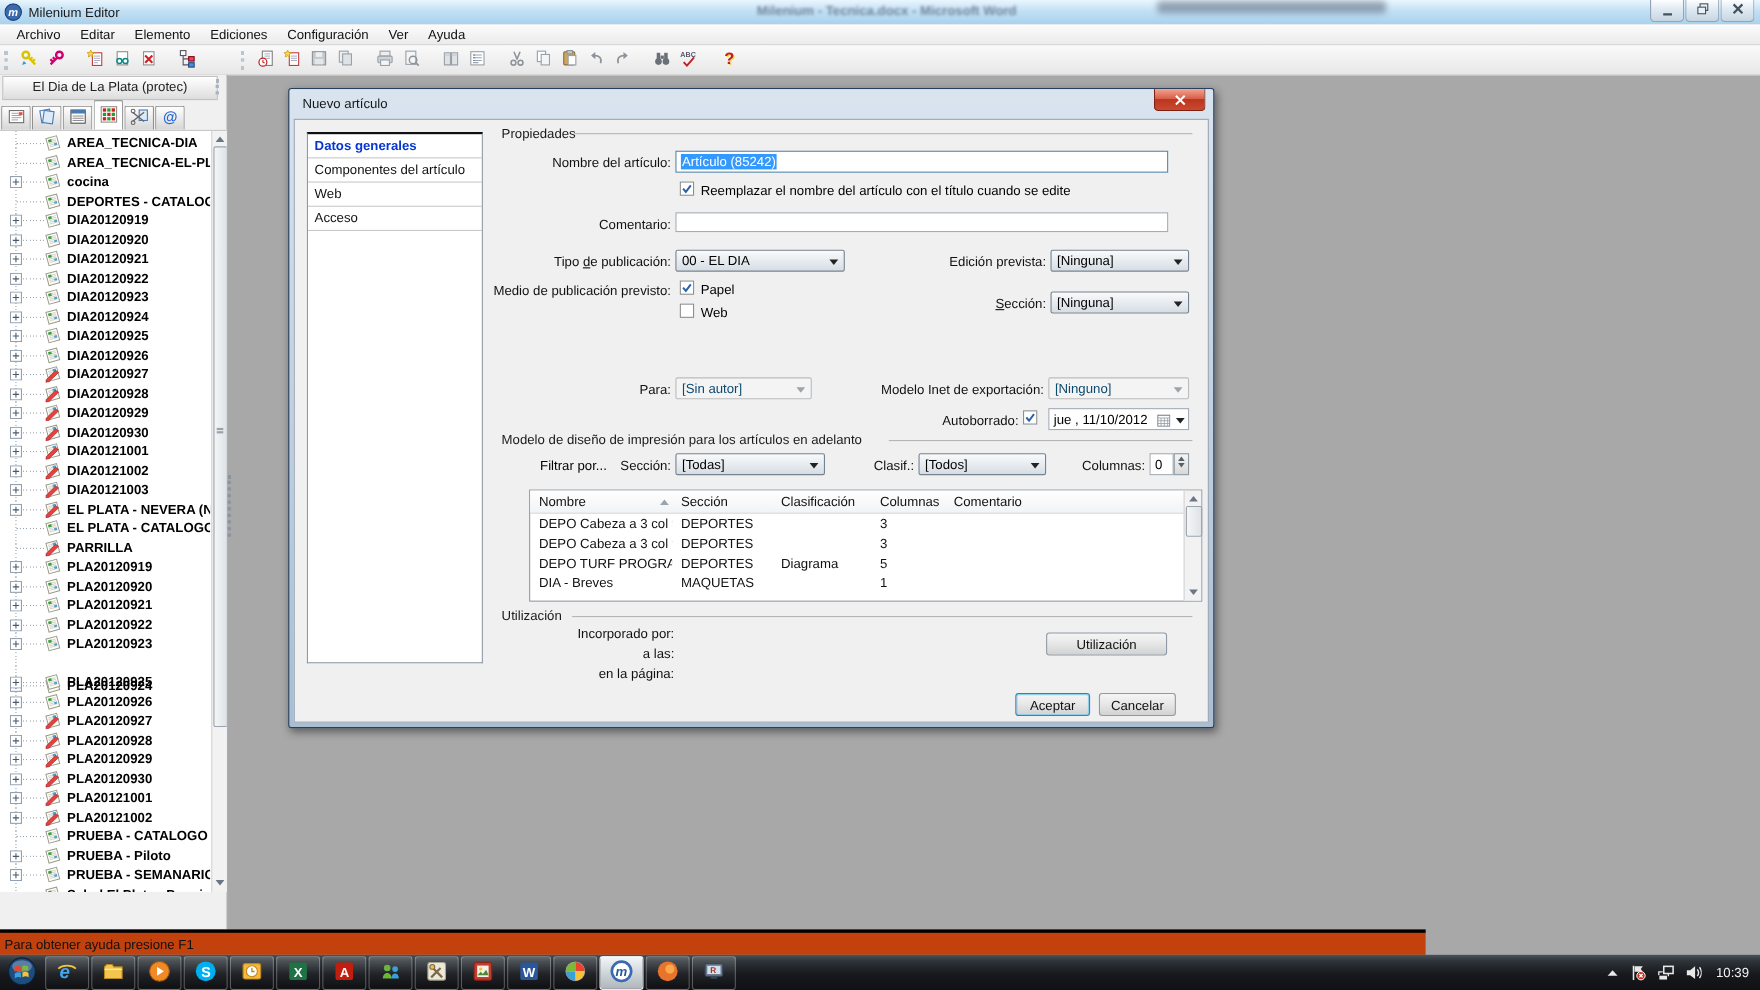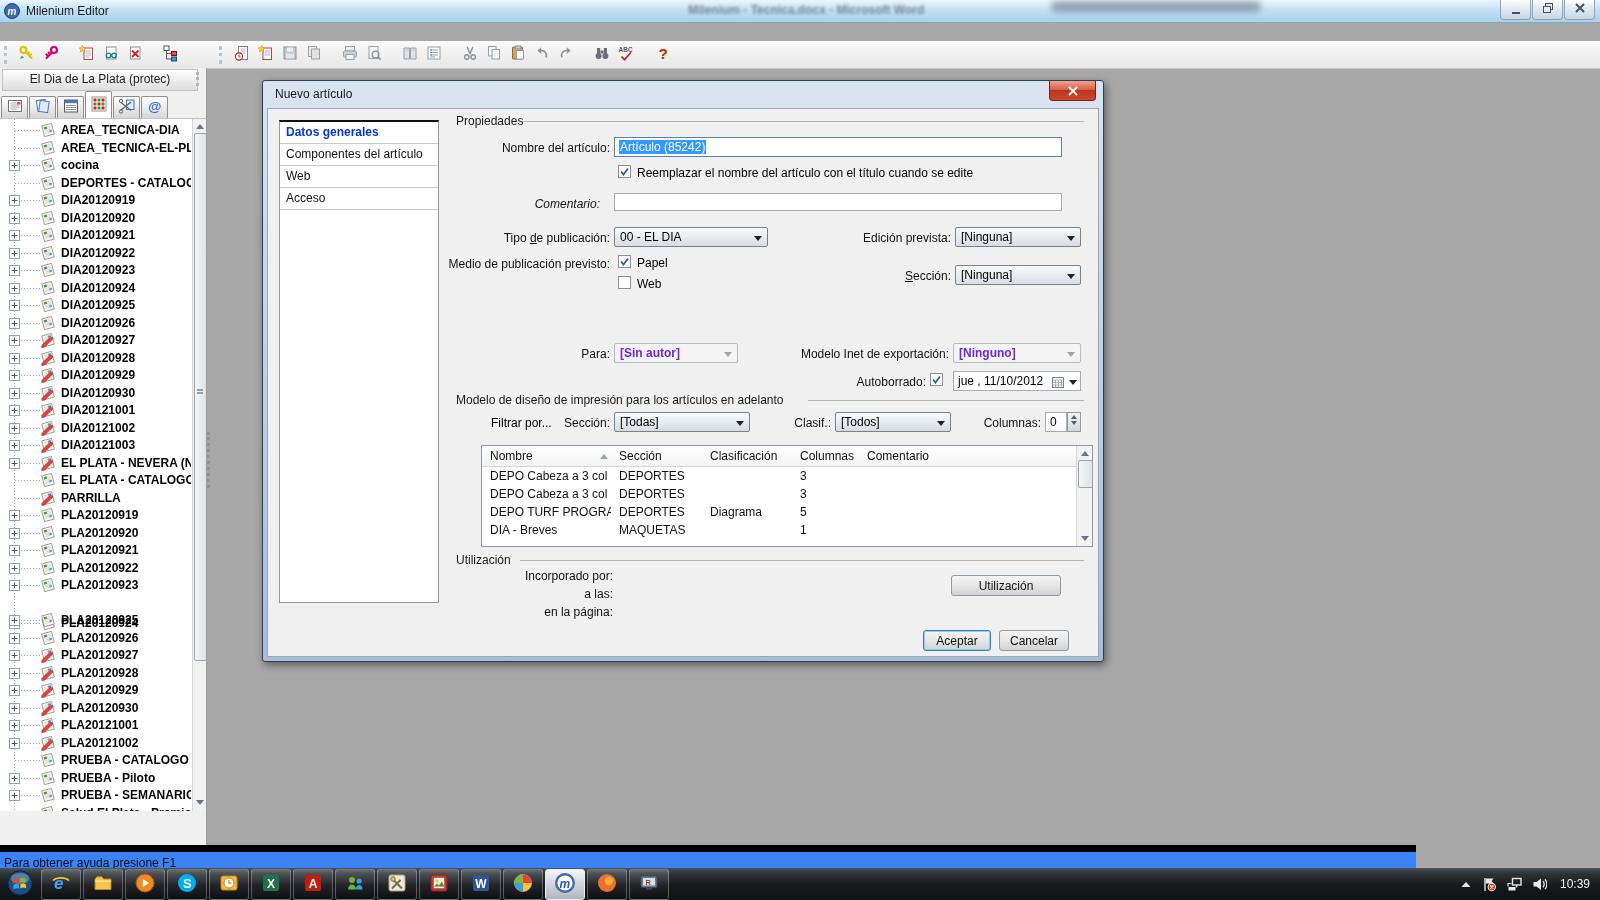--- a/index.html
+++ b/index.html
@@ -64,21 +64,21 @@
   .grp-label{color:#1a1a1a;}
   .grp-line{height:1px;background:#b5b5b5;}
   .rlabel{text-align:right;color:#111;white-space:nowrap;}
   .tfield{background:#fff;border:1px solid #a5acb5;display:flex;align-items:center;padding:0 4px;box-sizing:border-box;}
   .tfield.focus{border-color:#5586a8;}
   .sel-text{background:#3399ff;color:#fff;padding:0 1px;}
   .combo{border:1px solid #75828f;border-radius:2px;display:flex;align-items:center;padding:0 16px 0 5px;
     background:linear-gradient(#f9fafb,#e4e9ee 60%,#d6dde3);box-sizing:border-box;}
   .combo .arr{position:absolute;right:5px;top:8px;width:0;height:0;
     border-left:4px solid transparent;border-right:4px solid transparent;border-top:5px solid #222;}
-  .combo.dis{background:#f4f4f4;color:#6d28d9;border-color:#b9bcbf;font-weight:bold;}
+  .combo.dis{background:#f4f4f4;color:#0c4a6e;border-color:#b9bcbf;}
   .combo.dis .arr{border-top-color:#9ea4aa;}
   .check{width:13px;height:13px;background:#fff;border:1px solid #8e8f8f;display:inline-flex;
     align-items:center;justify-content:center;box-sizing:border-box;}
   .navlist{background:#fff;border:1px solid #8f99a5;border-top:2px solid #101010;}
   .nav-item{height:21px;line-height:21px;padding-left:6px;border-bottom:1px solid #c9c9c9;color:#111;}
   .nav-item.sel{color:#0535d2;font-weight:bold;}
   .dtable{background:#fff;border:1px solid #8f99a5;}
   .dt-header{position:absolute;left:0;top:0;right:15px;height:20px;background:linear-gradient(#ffffff,#f2f3f4);
     border-bottom:1px solid #d5d5d5;}
   .dt-cell{position:absolute;top:2px;white-space:nowrap;overflow:hidden;color:#111;}
@@ -86,21 +86,21 @@
   .dt-vscroll{position:absolute;right:0;top:0;width:15px;bottom:0;background:#f2f2f2;border-left:1px solid #d5d5d5;}
   .sortarr{position:absolute;width:0;height:0;border-left:4px solid transparent;border-right:4px solid transparent;
     border-bottom:5px solid #9aa4ae;}
   .btn{border:1px solid #8e9aa5;border-radius:3px;background:linear-gradient(#f5f5f5,#e8e8e8 45%,#d2d2d2);
     display:flex;align-items:center;justify-content:center;color:#111;box-sizing:border-box;}
   .btn.default{border-color:#3c7fb1;box-shadow:0 0 0 1px #8ecdec inset;}
   .spinbox{background:#fff;border:1px solid #a5acb5;display:flex;align-items:center;padding-left:4px;box-sizing:border-box;}
   .spinbtns{border:1px solid #8e9aa5;background:linear-gradient(#f5f5f5,#d8d8d8);width:14px;box-sizing:border-box;}
   .spin-t{width:0;height:0;border-left:3px solid transparent;border-right:3px solid transparent;margin:2px auto;}
   
-  .statusbar{left:0;top:845px;width:1416px;height:23px;background:#3b82f6;border-top:7px solid #000000;
+  .statusbar{left:0;top:845px;width:1296px;height:23px;background:#c2410c;border-top:3px solid #000000;
     line-height:22px;padding-left:4px;box-sizing:border-box;color:#111;}
   .taskbar{left:0;top:868px;width:1600px;height:32px;
     background:linear-gradient(#4b5359 0%,#2d3338 18%,#17191d 55%,#101114 100%);}
   .tk-btn{position:relative;width:38px;height:29px;margin:1px 1px 0 1px;border:1px solid rgba(255,255,255,.28);
     border-radius:3px;background:linear-gradient(rgba(255,255,255,.18),rgba(255,255,255,.05) 50%,rgba(0,0,0,.1));
     display:flex;align-items:center;justify-content:center;}
   .tk-btn.active{background:linear-gradient(#f4f6f8,#cfd6da 50%,#aeb6bc);border-color:#e8ecef;}
   .tk-start{width:34px;height:30px;display:flex;align-items:center;justify-content:center;margin:0 3px;}
   .tray{position:absolute;right:4px;top:0;height:32px;display:flex;align-items:center;gap:9px;}
   .tray-time{color:#f2f2f2;font-size:12px;margin-left:4px;margin-right:6px;}
@@ -131,20 +131,29 @@
             </svg></span>
         </div>
         <div class="winbtn">
           <span><svg width="14" height="14" viewBox="0 0 14 14">
               <path d="M3 3l8 8M11 3l-8 8" stroke="#44525e" stroke-width="2"></path>
             </svg></span>
         </div>
       </div>
   </div>
 
+  <div class="abs menubar">
+      <div class="menu-item">Archivo</div>
+      <div class="menu-item">Editar</div>
+      <div class="menu-item">Elemento</div>
+      <div class="menu-item">Ediciones</div>
+      <div class="menu-item">Configuración</div>
+      <div class="menu-item">Ver</div>
+      <div class="menu-item">Ayuda</div>
+    </div>
 
   <div class="abs toolbar">
       <div class="tb-grip"></div>
       <div class="tb-btn">
         <span><svg width="18" height="18" viewBox="0 0 18 18">
             <circle cx="5.5" cy="6" r="3" fill="none" stroke="#d8c400" stroke-width="2.2"></circle>
             <path d="M8 8.5l6 6M11.5 12l2.2-2.2M9.5 10l2-2" stroke="#d8c400" stroke-width="2"></path>
             <path d="M2 15l4-1.2-2.4-2.4z" fill="#2aa0c8"></path>
           </svg></span>
       </div>
@@ -1003,21 +1012,21 @@
         <span class="sel-text">Artículo (85242)</span>
       </div>
 
       <span class="abs check" style="left:350px;top:56px;">
         <svg width="11" height="11" viewBox="0 0 11 11">
             <path d="M2 5.5l2.5 3L9 2.5" stroke="#2862a8" stroke-width="1.8" fill="none"></path>
           </svg>
       </span>
       <span class="abs" style="left:369px;top:57px;">Reemplazar el nombre del artículo con el título cuando se edite</span>
 
-      <div class="abs rlabel" style="left:140px;top:88px;width:192px;font-style:italic;">Comentario:</div>
+      <div class="abs rlabel" style="left:150px;top:88px;width:192px;">Comentario:</div>
       <div class="abs tfield" style="left:346px;top:84px;width:448px;height:18px;">
         <span></span>
       </div>
 
       <div class="abs rlabel" style="left:150px;top:122px;width:192px;">Tipo <u>d</u>e publicación:</div>
       <div class="abs combo" style="left:346px;top:118px;width:154px;height:20px;">
         <span>00 - EL DIA</span>
           <span class="arr"></span>
       </div>
       <div class="abs rlabel" style="left:520px;top:122px;width:163px;">Edición prevista:</div>

